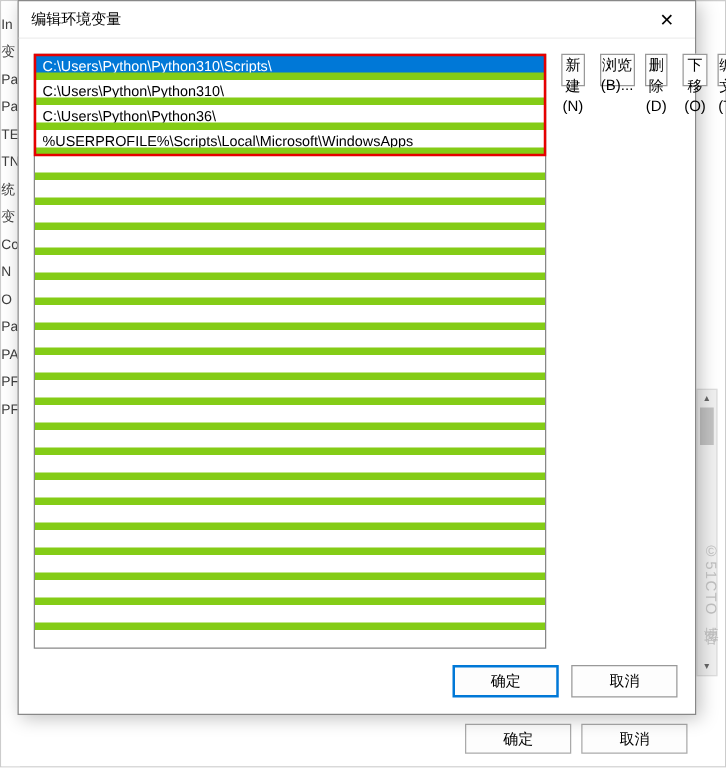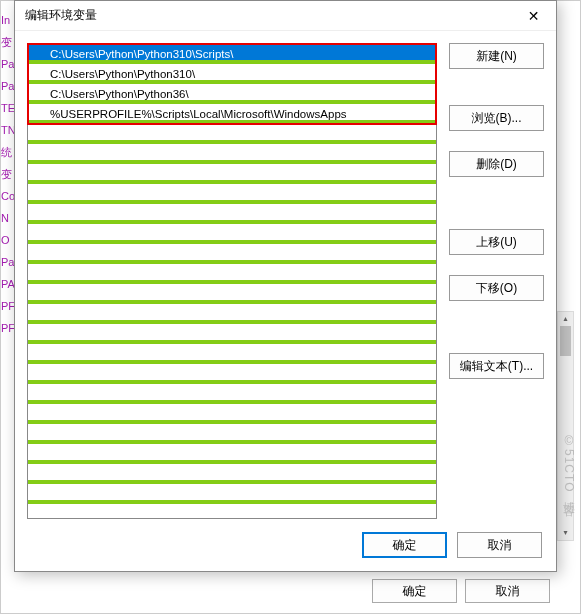--- a/index.html
+++ b/index.html
@@ -16,21 +16,21 @@
       position: absolute;
       top: 0; left: 0; right: 0; bottom: 0;
       background: #fff;
       border: 1px solid #ccc;
     }
     .bg-left {
       position: absolute;
       left: 0; top: 0; bottom: 0; width: 15px;
       background: #fff;
       overflow: hidden;
-      color: #a21caf;
+      color: #404040;
       line-height: 22px;
       padding-top: 8px;
     }
     .bg-left span { display:block; font-size:11px; }
     .bg-scroll {
       position: absolute;
       right: 6px; top: 310px; width: 17px; height: 230px;
       background: #f0f0f0;
       border: 1px solid #ddd;
     }
@@ -83,34 +83,34 @@
     }
     .listwrap {
       flex:1; position:relative;
     }
     .listbox {
       position:absolute; inset:0;
       border:1px solid #888; background:#fff;
       overflow:hidden;
     }
     .listbox .row {
-      height:20px; line-height:20px; padding:0 22px;
+      height:20px; line-height:20px; padding:0 6px;
       font-size:11.5px; color:#000;
       white-space:nowrap; overflow:hidden; text-overflow:ellipsis;
-      border-bottom:4px solid #84cc16;
+      border-bottom:6px solid #84cc16;
     }
     .listbox .row.selected {
       background:#0078d7; color:#fff;
     }
     .highlight-box {
       position:absolute; left:0; top:0; right:0;
       border:2px solid #e60000; pointer-events:none;
     }
     .sidebuttons {
-      width:95px; display:flex; flex-direction:column; gap:4px;
+      width:95px; display:flex; flex-direction:row; gap:4px;
     }
     .sidebuttons button {
       width:95px; height:26px; background:#fdfdfd;
       border:1px solid #999; font-size:12px; font-family:inherit;
       cursor:default; padding:0;
     }
     .sidebuttons .sp-sm { height:12px; }
     .sidebuttons .sp-lg { height:44px; }
     .footer {
       height:52px; display:flex; align-items:center; justify-content:flex-end;
@@ -209,21 +209,20 @@
       <div class="highlight-box" id="highlight" style="height: 82px;"></div>
     </div>
     <div class="sidebuttons">
       <button>新建(N)</button>
       <div class="sp-sm"></div>
       <div class="sp-sm"></div>
       <button>浏览(B)...</button>
       <div class="sp-sm"></div>
       <button>删除(D)</button>
       <div class="sp-lg"></div>
-      <button>上移(U)</button>
       <div class="sp-sm"></div>
       <button>下移(O)</button>
       <div class="sp-lg"></div>
       <button>编辑文本(T)...</button>
     </div>
   </div>
   <div class="footer">
     <button class="primary">确定</button>
     <button>取消</button>
   </div>

